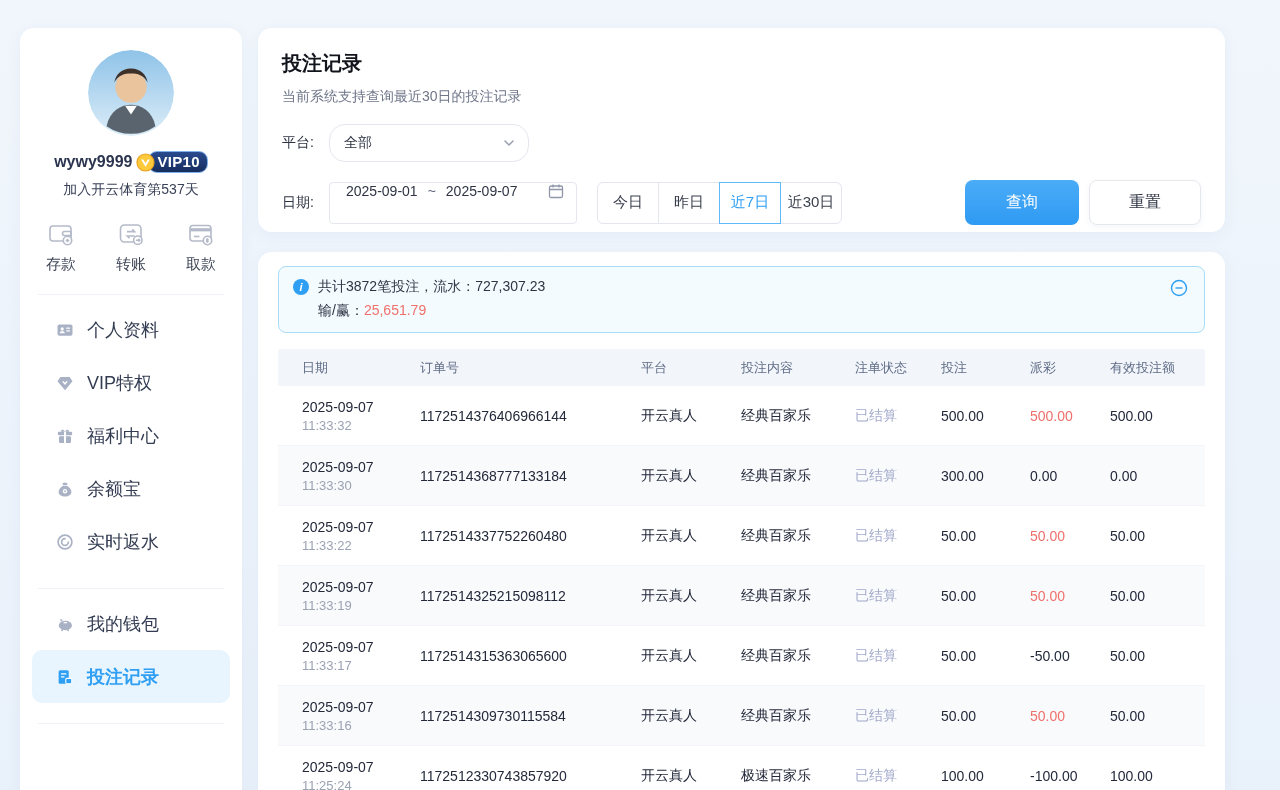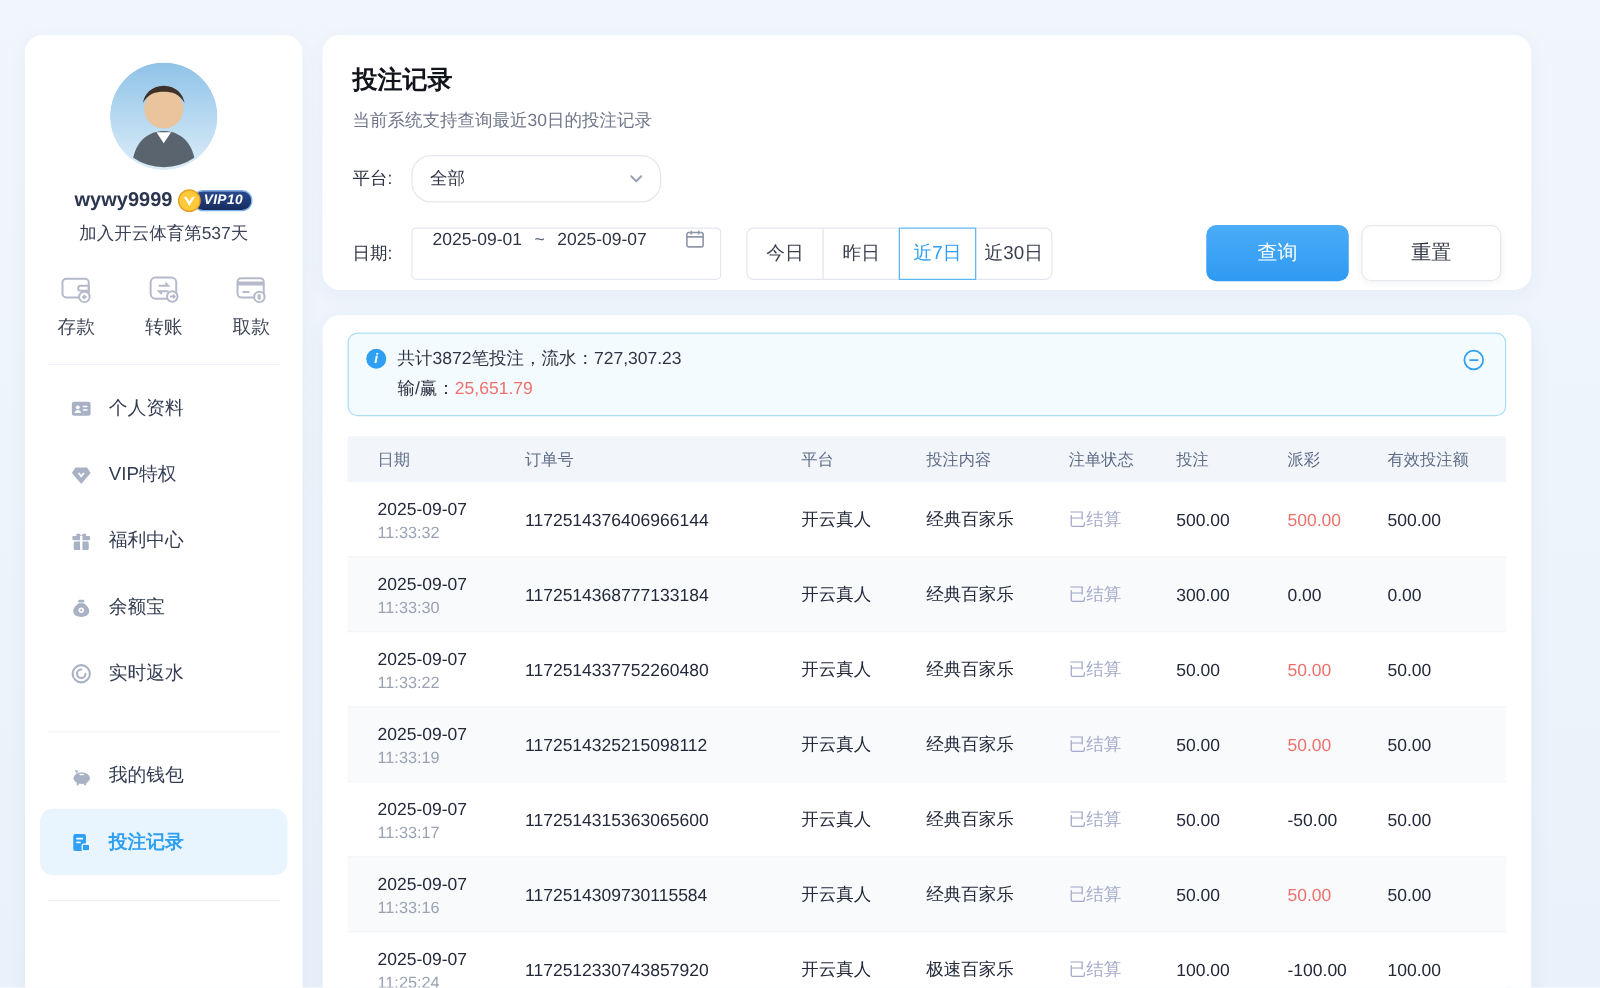--- a/index.html
+++ b/index.html
@@ -12,32 +12,32 @@
   .card { background:#fff; border-radius:14px; box-shadow:0 4px 16px rgba(40,80,150,.05); position:absolute; }
 
   
   .sidebar { left:20px; top:28px; width:222px; height:780px; padding:22px 12px 0; text-align:center; }
   .avatar-wrap { width:86px; height:86px; margin:0 auto; border-radius:50%; overflow:hidden; }
   .user-row { margin-top:15px; display:flex; align-items:center; justify-content:center; gap:2px; }
   .username { font-size:16px; color:#2c3550; font-weight:600; }
   .vip-badge { display:inline-flex; align-items:center; margin-left:2px; }
   .vip-emblem { width:19px; height:19px; position:relative; z-index:1; }
   .vip-pill { background:linear-gradient(180deg,#2a4a8f,#162c5e); border:1px solid #7fb0ea; color:#fff;
-    font-size:11px; font-weight:700; font-style:italic; border-radius:9px; padding:1px 7px 2px 8px; margin-left:-7px; letter-spacing:.3px;}
+    font-size:15px; font-weight:700; border-radius:9px; padding:1px 7px 2px 8px; margin-left:-7px; letter-spacing:.3px;}
   .join-text { margin-top:8px; font-size:14px; color:#3a4258; }
   .quick-actions { margin-top:20px; display:flex; justify-content:space-between; padding:0 14px; }
   .qa-item { display:flex; flex-direction:column; align-items:center; gap:6px; cursor:pointer; color:#b4bac9; }
   .qa-item svg { width:30px; height:30px; }
   .qa-label { font-size:15px; color:#3f4657; }
   .side-divider { height:1px; background:#eef1f6; margin:20px 6px 8px; }
   .nav { text-align:left; }
   .nav-item { display:flex; align-items:center; gap:13px; height:53px; padding:0 0 0 24px; cursor:pointer; color:#a9b1c4; border-radius:10px; }
   .nav-item .nav-ic { width:18px; height:18px; display:flex; }
   .nav-item .nav-ic svg { width:18px; height:18px; }
-  .nav-label { font-size:15px; color:#333c52; }
+  .nav-label { font-size:18px; color:#333c52; }
   .nav-item.active { background:#e8f5fe; color:#2e9ff3; }
   .nav-item.active .nav-label { color:#2e9ff3; font-weight:600; }
 
   
   .filter-card { left:258px; top:28px; width:967px; height:204px; padding:22px 24px; }
   .page-title { font-size:20px; font-weight:700; color:#12141c; }
   .page-subtitle { margin-top:11px; font-size:14px; color:#6f7689; }
   .filter-row { display:flex; align-items:center; margin-top:18px; }
   .filter-label { font-size:14px; color:#2e3443; width:47px; flex:none; }
   .select-box { width:200px; height:38px; border:1px solid #e4e7ed; border-radius:16px; display:flex; align-items:center;

